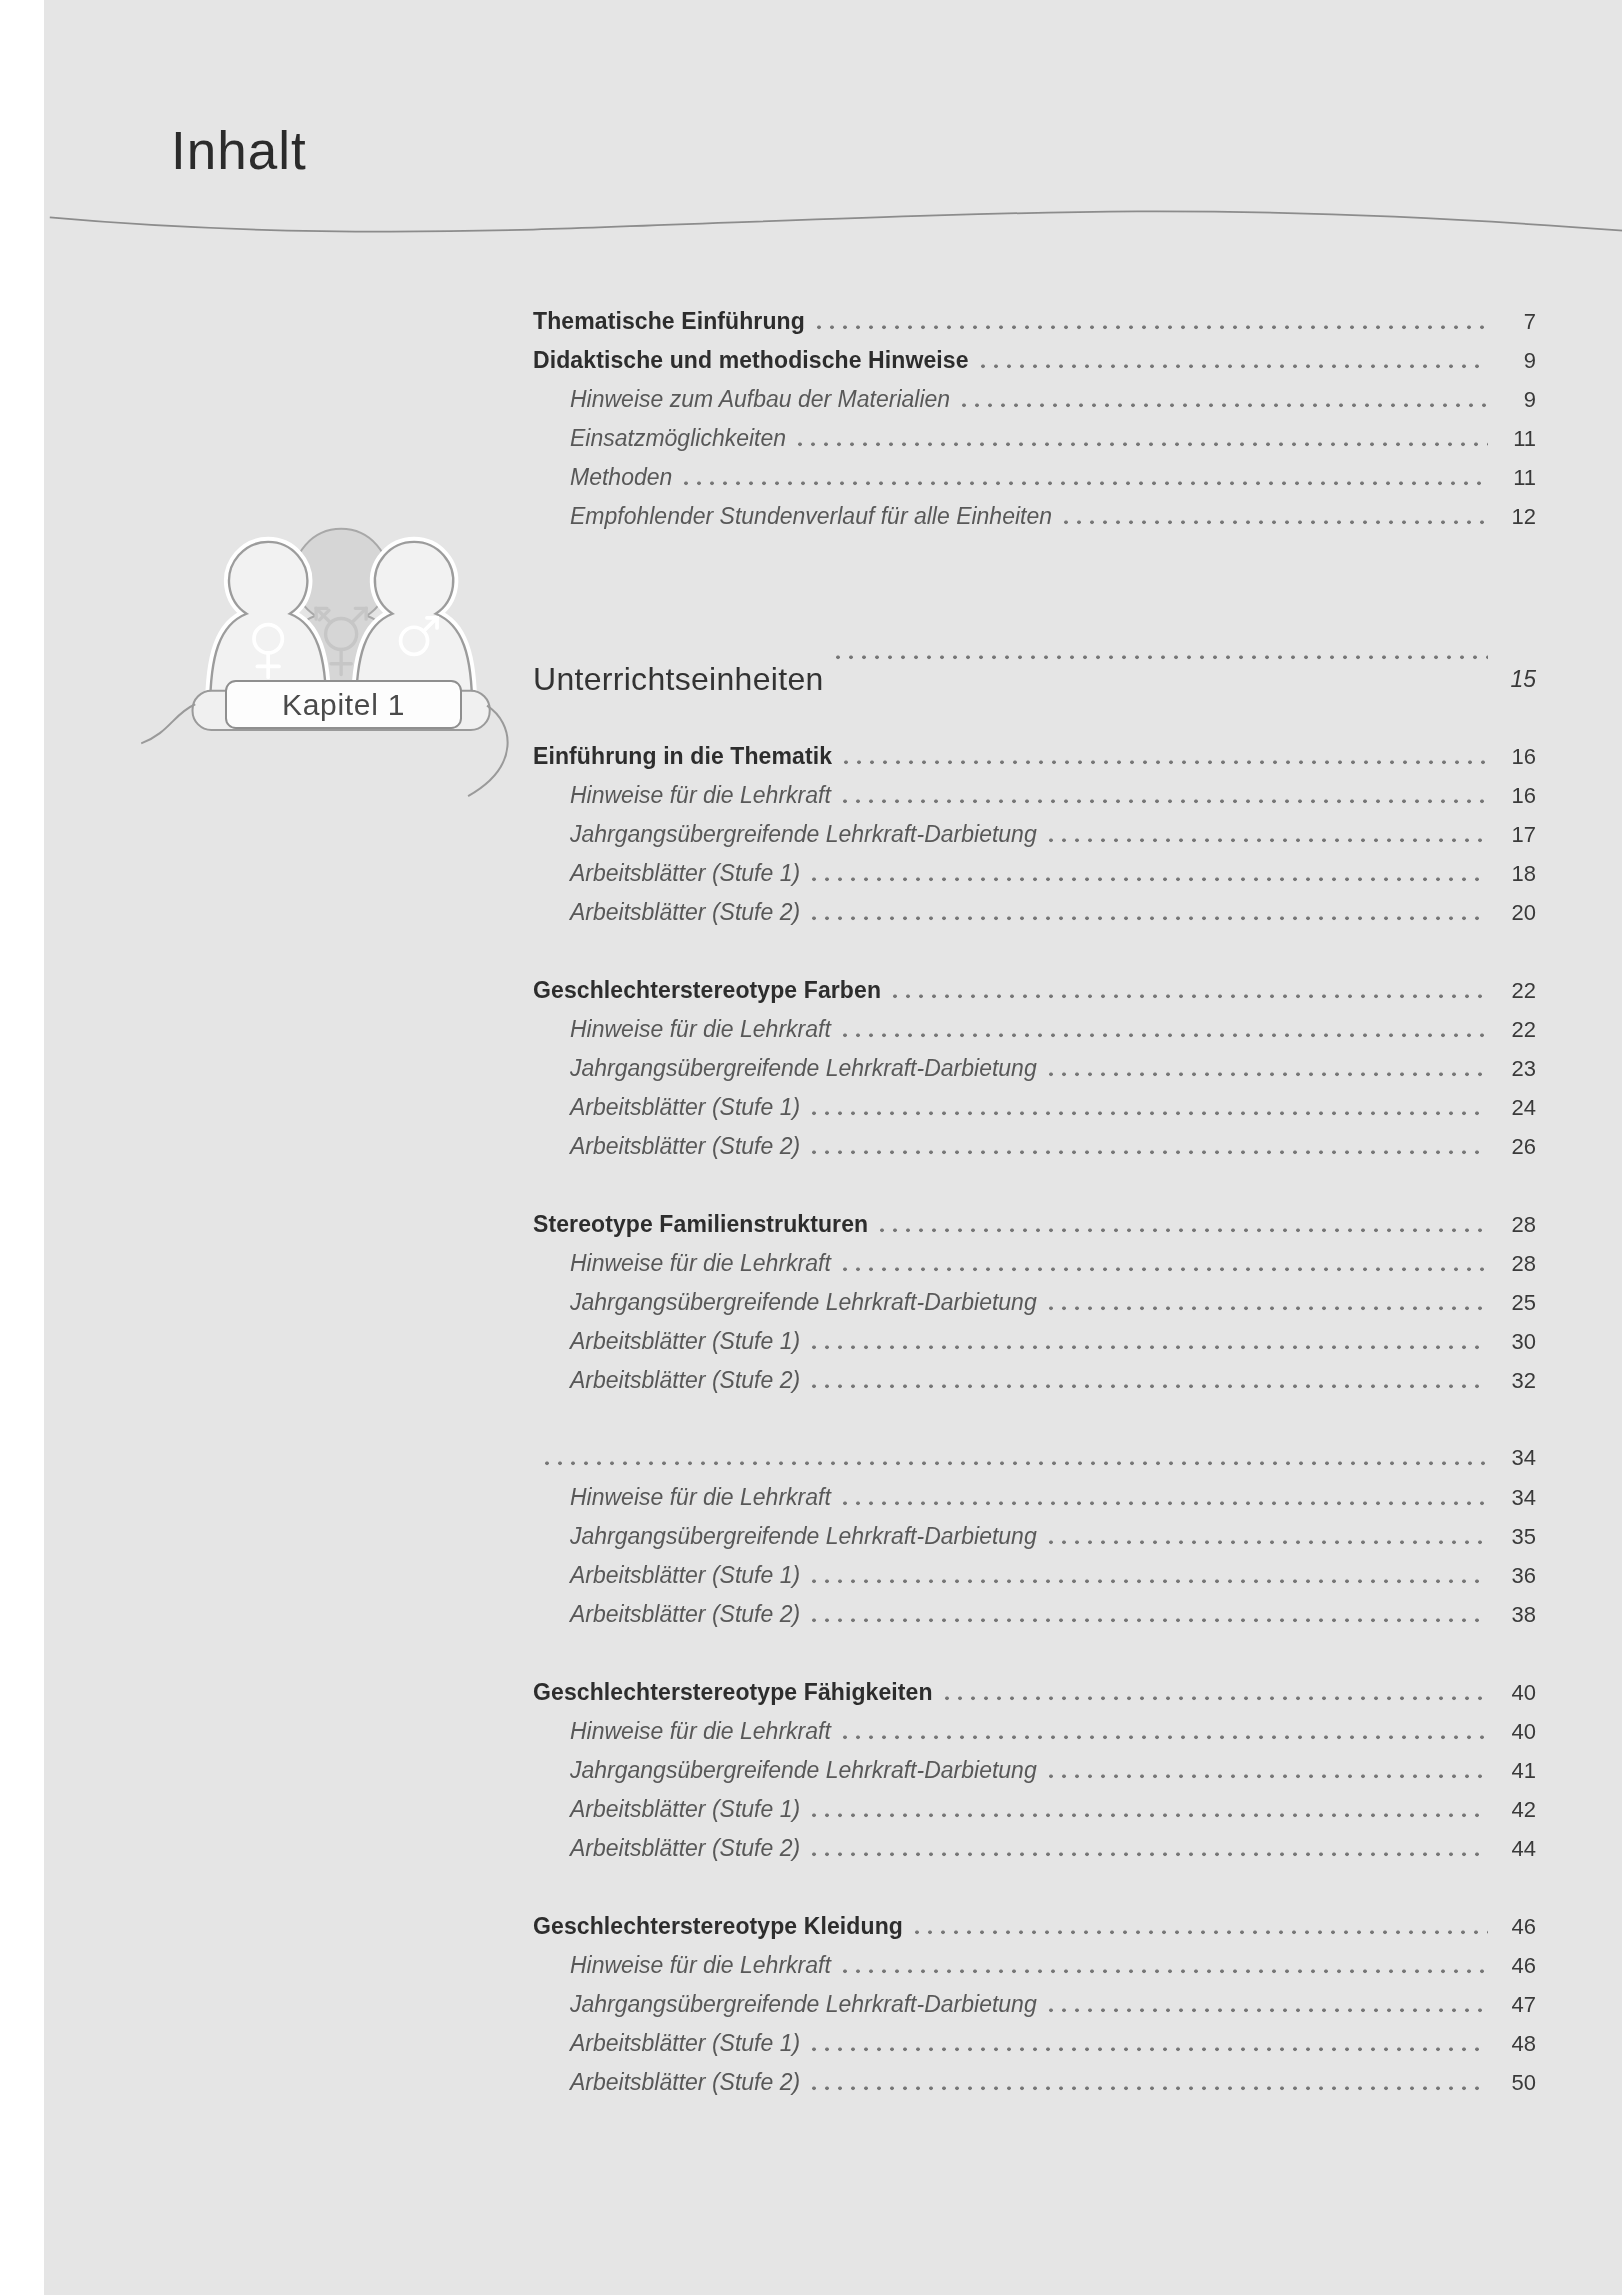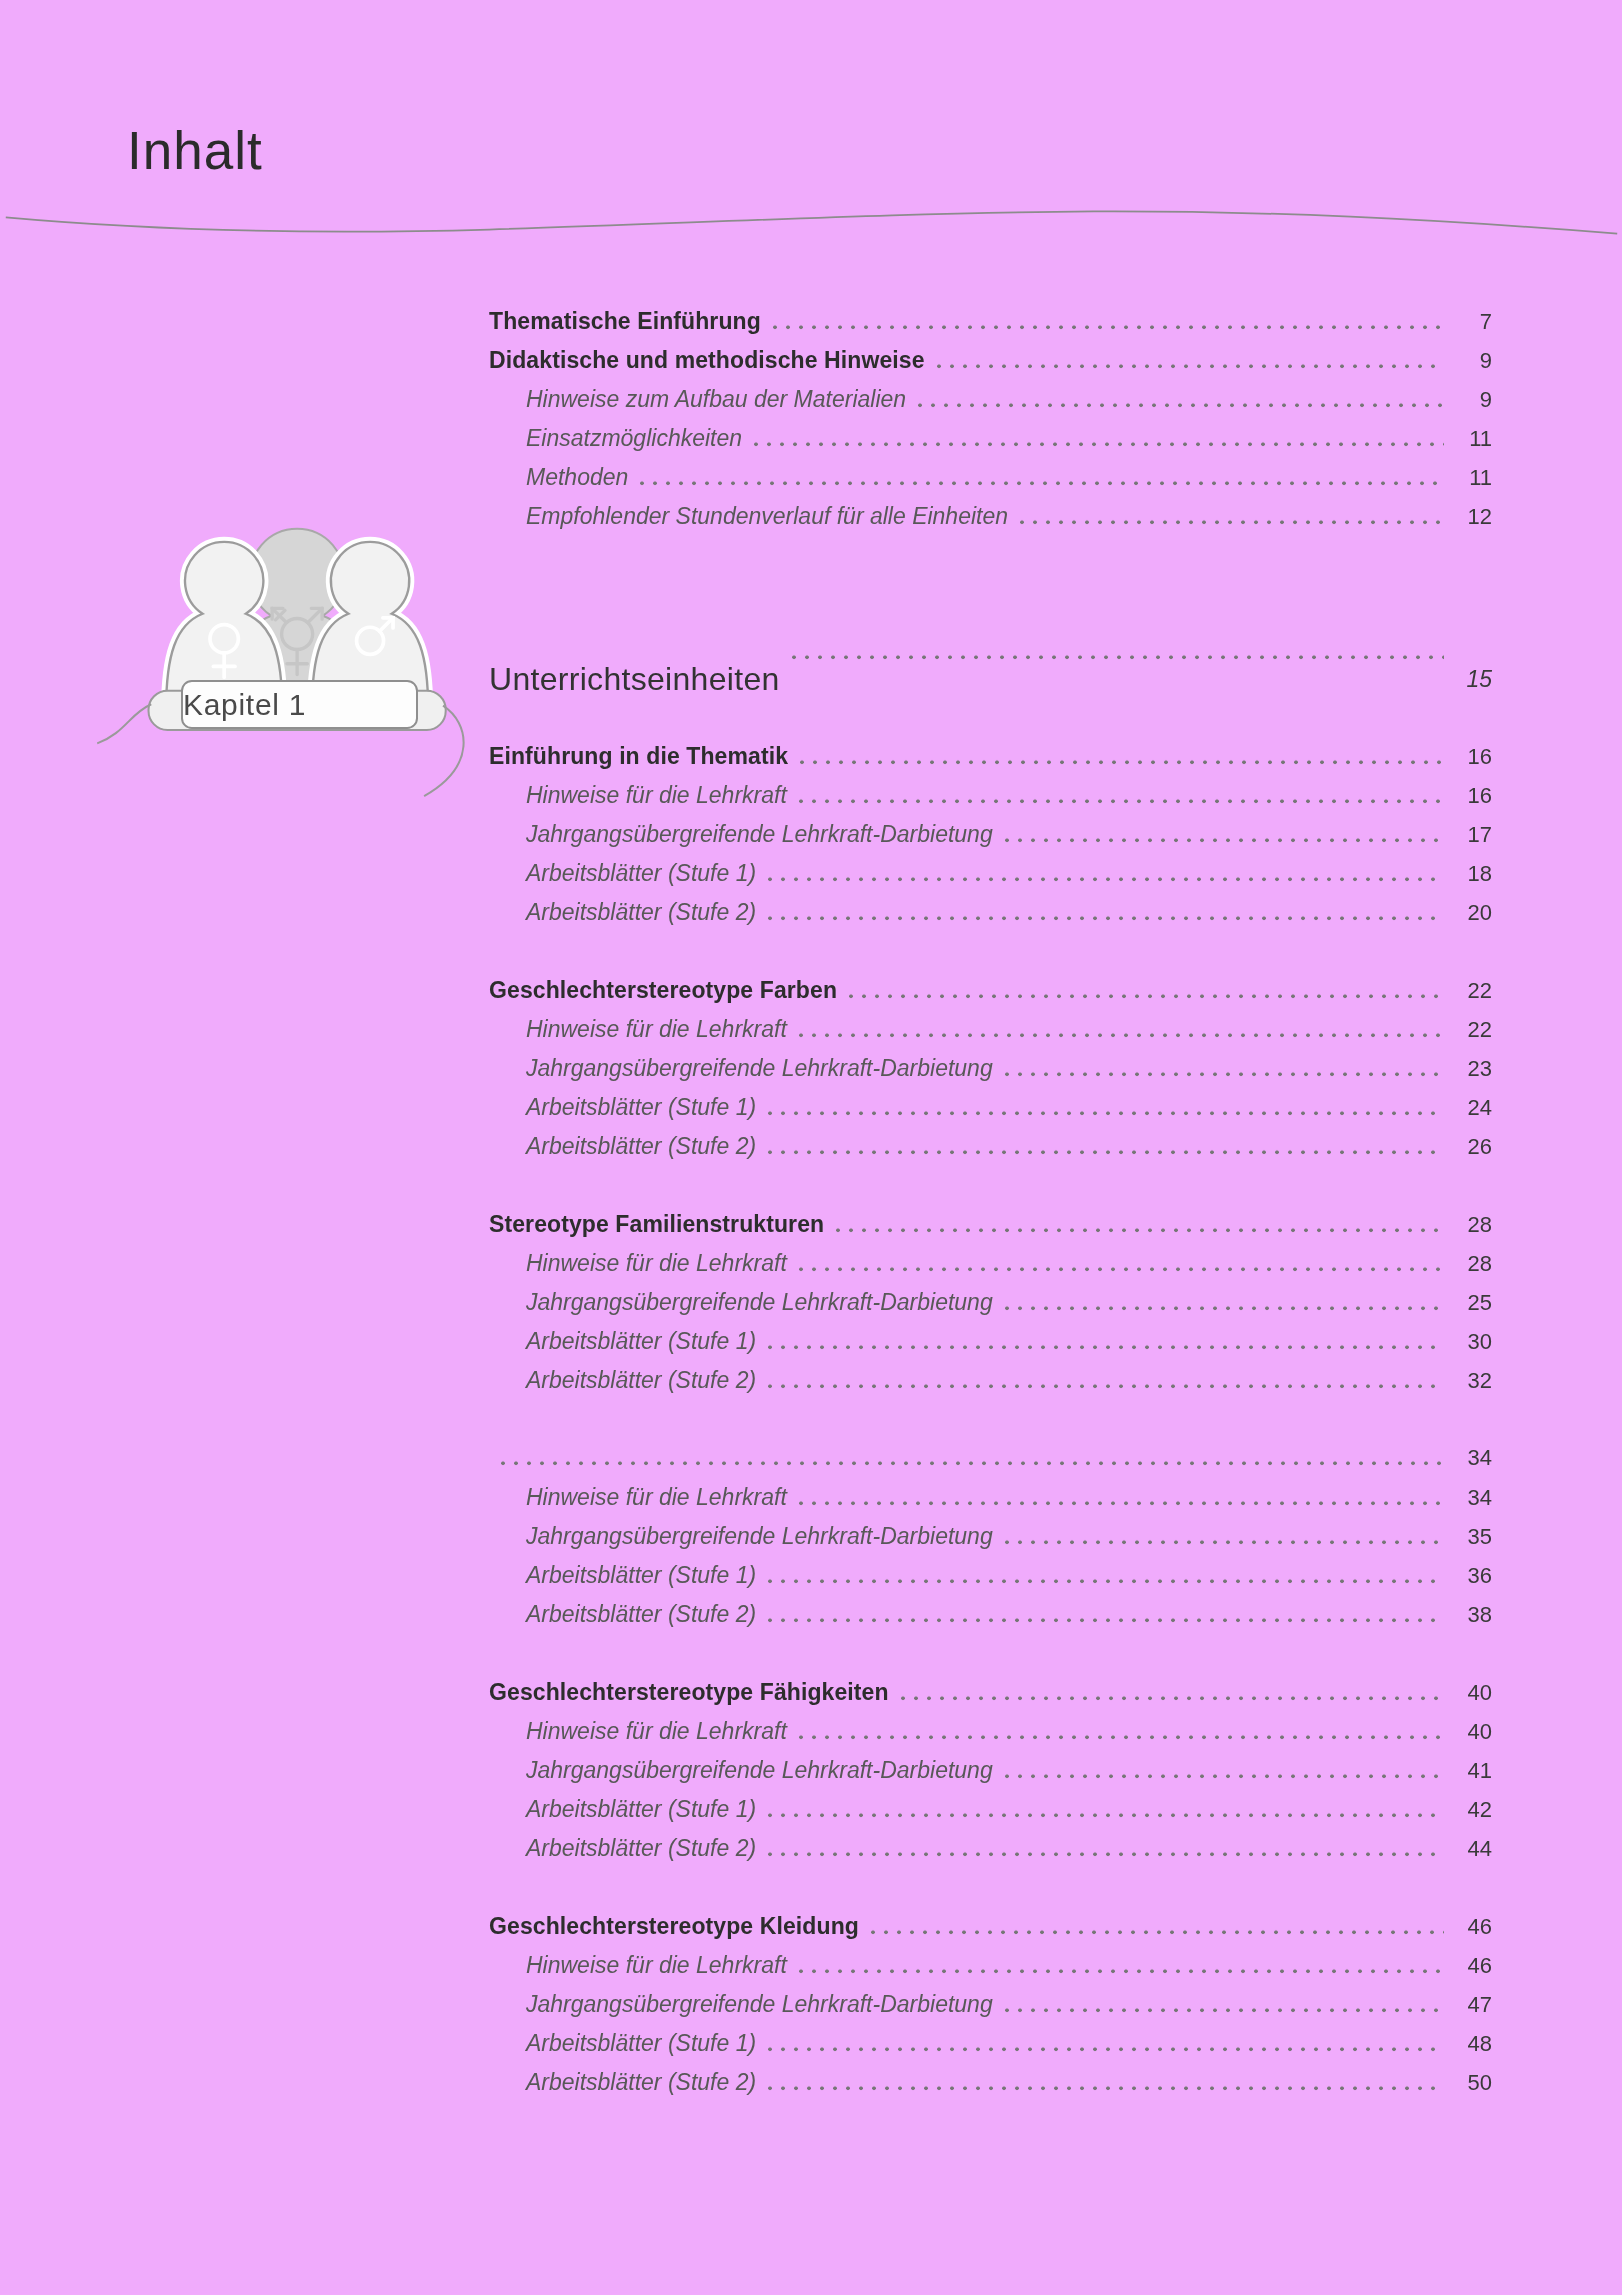--- a/index.html
+++ b/index.html
@@ -1,36 +1,36 @@
 <!DOCTYPE html>
 <html lang="de" style="font-size:10.8px"><head>
 <meta charset="utf-8">
 <style>
   html,body{margin:0;padding:0;}
   body{
     width:1623px;height:2295px;position:relative;background:#ffffff;
     font-family:"Liberation Sans", sans-serif;color:#3d3d3d;overflow:hidden;
   }
-  .page{position:absolute;inset:0;background:#f0abfc;}
+  .page{position:absolute;inset:0;background:#e5e5e5;margin-left:44px;}
 
   
   .page-title{
     position:absolute;left:127px;top:120px;margin:0;
     font-size:53px;font-weight:300;color:#2b2b2b;letter-spacing:1px;
   }
   
   .divider{position:absolute;left:0;top:200px;width:1623px;height:47px;}
 
   
   .chapter-marker{position:absolute;left:81px;top:500px;width:439px;height:318px;}
   .chapter-marker svg{position:absolute;left:0;top:0;}
   .chapter-badge{
     position:absolute;left:100px;top:180px;width:233px;height:45px;
     border:2.4px solid #8f8f8f;border-radius:10.8px;background:#fdfdfd;
-    display:flex;align-items:center;justify-content:flex-start;
+    display:flex;align-items:center;justify-content:center;
     font-size:30px;color:#4a4a4a;letter-spacing:0.7px;
   }
 
   
   .toc{position:absolute;left:489px;top:308px;width:1003px;}
   .row{display:flex;align-items:baseline;height:39px;}
   .row .label{flex:0 0 auto;font-size:23px;white-space:nowrap;color:#3d3d3d;}
   .row.bold .label{font-weight:700;color:#2d2d2d;letter-spacing:0.1px;}
   .row.italic .label{font-style:italic;color:#585858;}
   .row.indent{padding-left:37px;}

